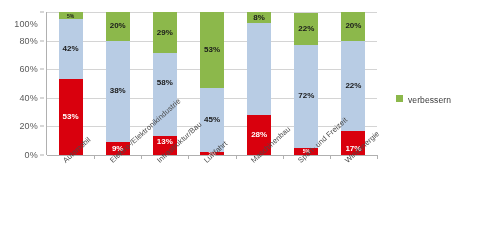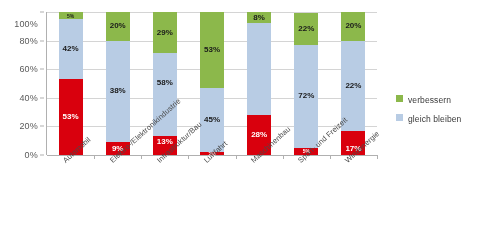--- a/index.html
+++ b/index.html
@@ -306,19 +306,15 @@
       <div class="x-label" style="left: 249.143px;">Maschinenbau</div>
       <div class="x-label" style="left: 296.286px;">Sport- und Freizeit</div>
       <div class="x-label" style="left: 343.429px;">Windenergie</div>
     </div>
 
   <div class="legend">
       <div class="legend-item">
         <span class="legend-swatch" style="background: rgb(140, 184, 75);"></span>
         <span class="legend-text">verbessern</span>
       </div>
-      <div class="legend-item">
-        <span class="legend-swatch" style="background: rgb(184, 204, 228);"></span>
-        <span class="legend-text">gleich bleiben</span>
-      </div>
     </div>
 
 </div>
 
 </body></html>

